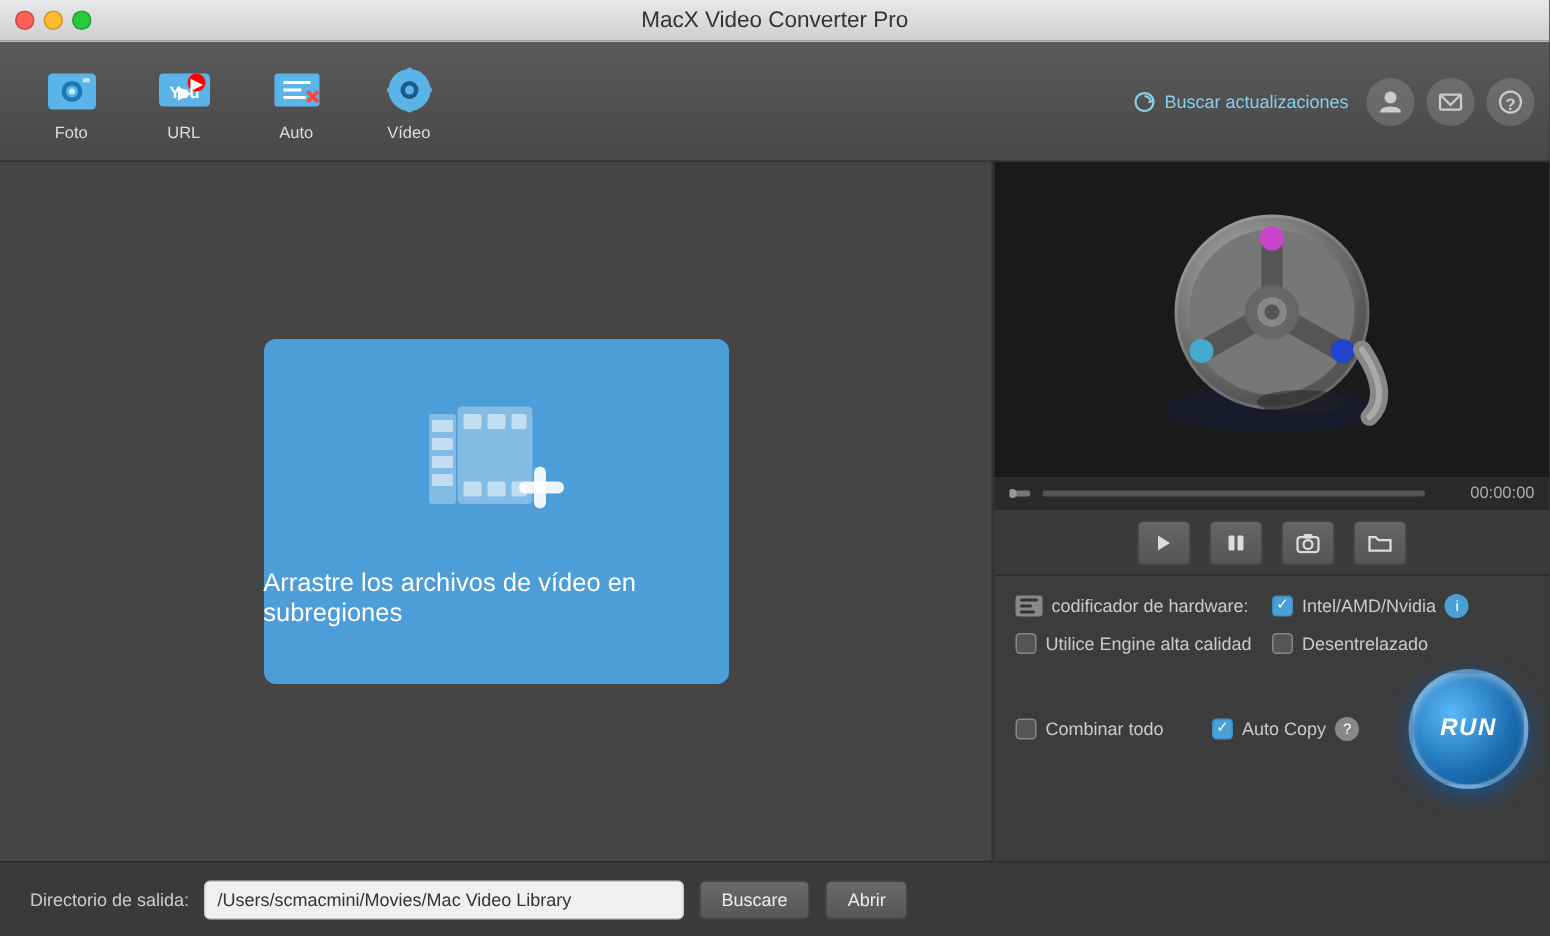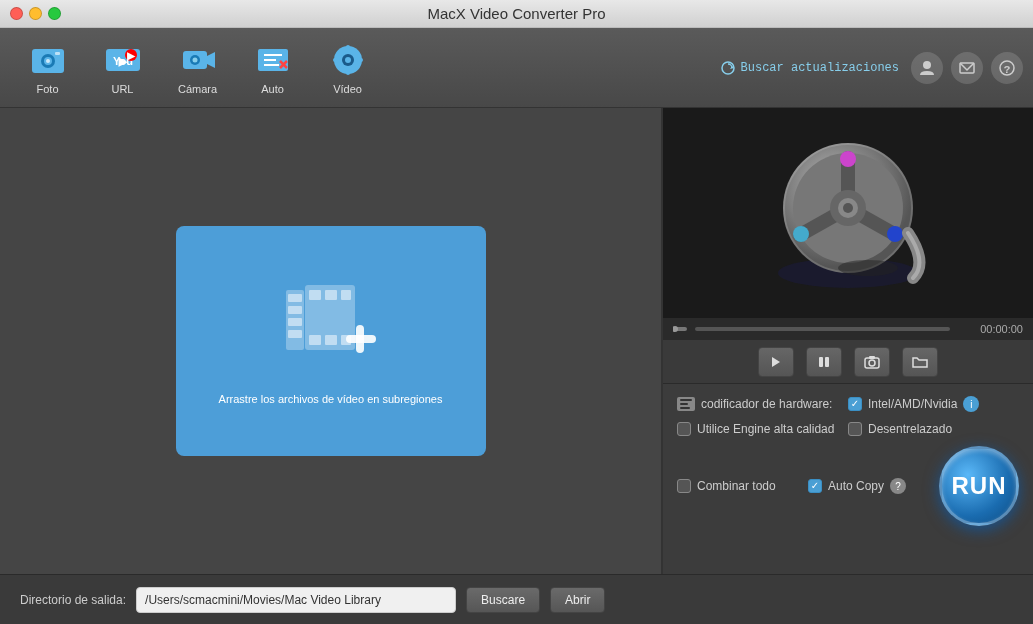--- a/index.html
+++ b/index.html
@@ -82,21 +82,20 @@
     }
     .toolbar-label {
       font-size: 11px;
       color: #ddd;
     }
     .toolbar-spacer { flex: 1; }
     .toolbar-right {
       display: flex;
       align-items: center;
       gap: 12px;
-      font-family: Liberation Mono, monospace;
     }
     .update-link {
       display: flex;
       align-items: center;
       gap: 5px;
       color: #87ceeb;
       font-size: 12px;
       cursor: pointer;
       text-decoration: none;
     }
@@ -147,21 +146,21 @@
     }
     .drop-zone-icon {
       width: 100px;
       height: 100px;
       display: flex;
       align-items: center;
       justify-content: center;
     }
     .drop-zone-text {
       color: white;
-      font-size: 11px;
+      font-size: 17px;
     }
 
     
     .right-panel {
       width: 370px;
       background: #3c3c3c;
       display: flex;
       flex-direction: column;
     }
     .preview-area {
@@ -320,23 +319,24 @@
       height: 80px;
       border-radius: 50%;
       background: radial-gradient(circle at 35% 35%, #5ab8f8, #1a6cb0 60%, #0d4a80);
       border: 3px solid rgba(255,255,255,0.3);
       box-shadow: 0 4px 15px rgba(0,100,200,0.6), inset 0 2px 4px rgba(255,255,255,0.3);
       display: flex;
       align-items: center;
       justify-content: center;
       cursor: pointer;
       color: white;
-      font-size: 24px;
+      font-size: 16px;
       font-weight: bold;
       letter-spacing: 1px;
+      font-style: italic;
     }
 
     
     .bottom-bar {
       height: 50px;
       background: #3a3a3a;
       border-top: 1px solid #2a2a2a;
       display: flex;
       align-items: center;
       padding: 0 20px;
@@ -411,31 +411,20 @@
           <rect x="2" y="8" width="34" height="22" rx="3" fill="#5ab4e8"></rect>
           <text x="19" y="24" text-anchor="middle" font-size="11" font-weight="bold" fill="white">You</text>
           <text x="19" y="24" text-anchor="middle" font-size="11" font-weight="bold" fill="white" dy="0">▶</text>
           <circle cx="27" cy="14" r="6" fill="#ff0000"></circle>
           <text x="27" y="18" text-anchor="middle" font-size="10" font-weight="bold" fill="white">▶</text>
         </svg>
       </div>
       <span class="toolbar-label">URL</span>
     </div>
 
-    <div class="toolbar-item">
-      <div class="toolbar-icon">
-        <svg width="38" height="38" viewBox="0 0 38 38">
-          <rect x="4" y="10" width="24" height="18" rx="3" fill="#5ab4e8"></rect>
-          <polygon points="28,15 36,11 36,27 28,23" fill="#5ab4e8"></polygon>
-          <circle cx="16" cy="19" r="5" fill="#1a7ab5"></circle>
-          <circle cx="16" cy="19" r="2.5" fill="#87ceeb"></circle>
-        </svg>
-      </div>
-      <span class="toolbar-label">Cámara</span>
-    </div>
 
 
     <div class="toolbar-item">
       <div class="toolbar-icon">
         <svg width="38" height="38" viewBox="0 0 38 38">
           <rect x="4" y="8" width="30" height="22" rx="2" fill="#5ab4e8"></rect>
           <line x1="10" y1="14" x2="28" y2="14" stroke="white" stroke-width="2"></line>
           <line x1="10" y1="19" x2="22" y2="19" stroke="white" stroke-width="2"></line>
           <line x1="10" y1="24" x2="25" y2="24" stroke="white" stroke-width="2"></line>
           <line x1="26" y1="20" x2="33" y2="27" stroke="#ff4444" stroke-width="2.5"></line>

